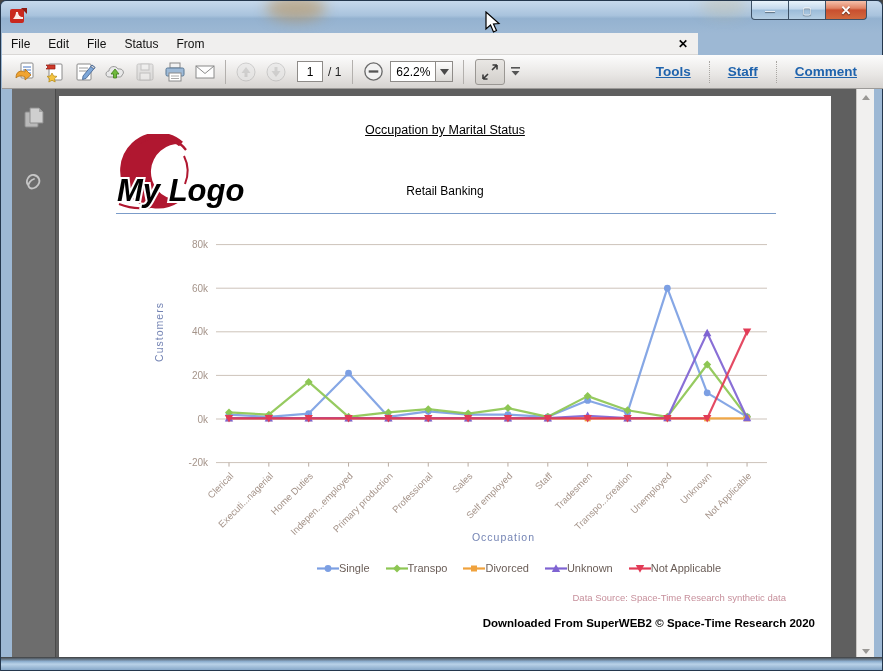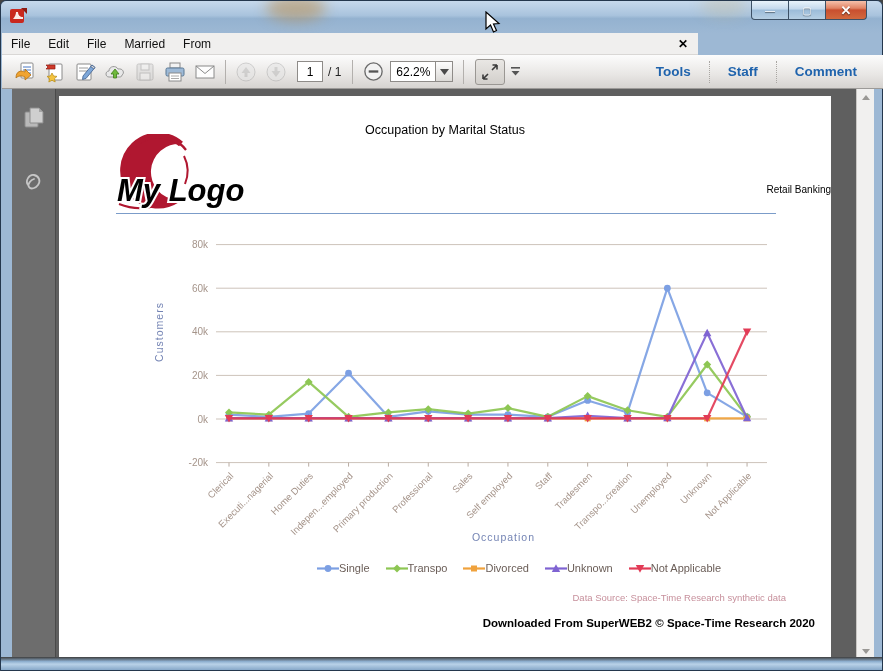--- a/index.html
+++ b/index.html
@@ -41,41 +41,41 @@
   .page-box, .zoom-box { height:21px; border:1px solid #8e8b88; background:#fff;
     font-size:12px; text-align:center; color:#000; }
   .page-box { width:26px; }
   .zoom-box { width:46px; margin-left:2px; }
   .zoom-drop { width:17px; height:21px; border:1px solid #8e8b88; border-left:none;
     background:linear-gradient(#fdfdfd,#dcdad7); display:flex; align-items:center; justify-content:center; }
   .page-total { font-size:12px; color:#222; margin:0 6px 0 5px; }
   .fit-btn { width:30px; height:26px; border:1px solid #9a9793; border-radius:3px;
     background:linear-gradient(#e9e7e4,#d2cfcb); display:flex; align-items:center; justify-content:center; margin-left:6px; }
   .tb-right { margin-left:auto; display:flex; align-items:center; height:100%; }
-  .tb-link { font-size:13.5px; font-weight:bold; color:#1f63ad; padding:0 18px; }
+  .tb-link { font-size:13.5px; font-weight:bold; color:#1f63ad; padding:0 18px;text-decoration:underline; }
   .tb-dot-sep { width:1px; height:22px; border-left:1px dotted #a9a6a2; }
 
   
   .content { position:absolute; left:11px; top:88px; width:862px; height:570px;
     background:#5f5f5f; display:flex; }
   .sidebar { width:44px; height:100%; background:#6d6d6d; border-right:1px solid #4a4a4a;
     display:flex; flex-direction:column; align-items:center; padding-top:16px; gap:38px; }
   .pane { position:relative; flex:1; height:100%; overflow:hidden; }
   .page { position:absolute; left:3px; top:7px; width:772px; height:563px; background:#fff; }
   .scrollbar { width:18px; height:100%; background:#f1f0ef; border-left:1px solid #c9c7c4;
     position:relative; }
   .scroll-arrow { position:absolute; left:0; width:100%; height:16px; display:flex;
     align-items:center; justify-content:center; }
   .scroll-arrow svg { display:block; }
 
   
   .doc-title { position:absolute; left:0; top:27px; width:100%; text-align:center;
-    font-size:12.5px; color:#000; }
-  .doc-subtitle { position:absolute; left:0; top:88px; width:100%; text-align:right;
-    font-size:10px; color:#000; }
+    font-size:12.5px; color:#000;text-decoration:underline; }
+  .doc-subtitle { position:absolute; left:0; top:88px; width:100%; text-align:center;
+    font-size:12px; color:#000; }
   .logo { position:absolute; left:30px; top:38px; }
   .divider { position:absolute; left:57px; top:117px; width:660px; height:1px; background:#7b9cc9; }
   .chart-wrap { position:absolute; left:90px; top:133px; }
   .legend { position:absolute; left:150px; top:466px; width:620px; display:flex;
     justify-content:center; gap:16px; align-items:center; }
   .legend-item { display:flex; align-items:center; gap:0; font-size:11px; color:#6a5d57; }
   .data-source { position:absolute; right:45px; top:496px; font-size:9.5px; color:#c7909c; }
   .doc-footer { position:absolute; right:16px; top:521px; font-size:11.5px; font-weight:bold; color:#000; }
 
   
@@ -101,21 +101,21 @@
       <div class="win-btn min">—</div>
       <div class="win-btn max">▢</div>
       <div class="win-btn close" style="font-size:13px; font-weight:bold;">✕</div>
     </div>
   </div>
 
   <div class="menubar">
     <span class="menu-item">File</span>
     <span class="menu-item">Edit</span>
     <span class="menu-item">File</span>
-    <span class="menu-item">Married</span>
+    <span class="menu-item">Status</span>
     <span class="menu-item">From</span>
     <span class="menu-close">✕</span>
   </div>
 
   <div class="toolbar">
     <div class="tb-btn">
       <svg width="24" height="24" viewBox="0 0 24 24">
         <rect x="8" y="3" width="12" height="15" rx="1" fill="#fff" stroke="#8a8a8a"></rect>
         <line x1="10" y1="7" x2="18" y2="7" stroke="#4a78c2"></line>
           <line x1="10" y1="10" x2="18" y2="10" stroke="#4a78c2"></line>

